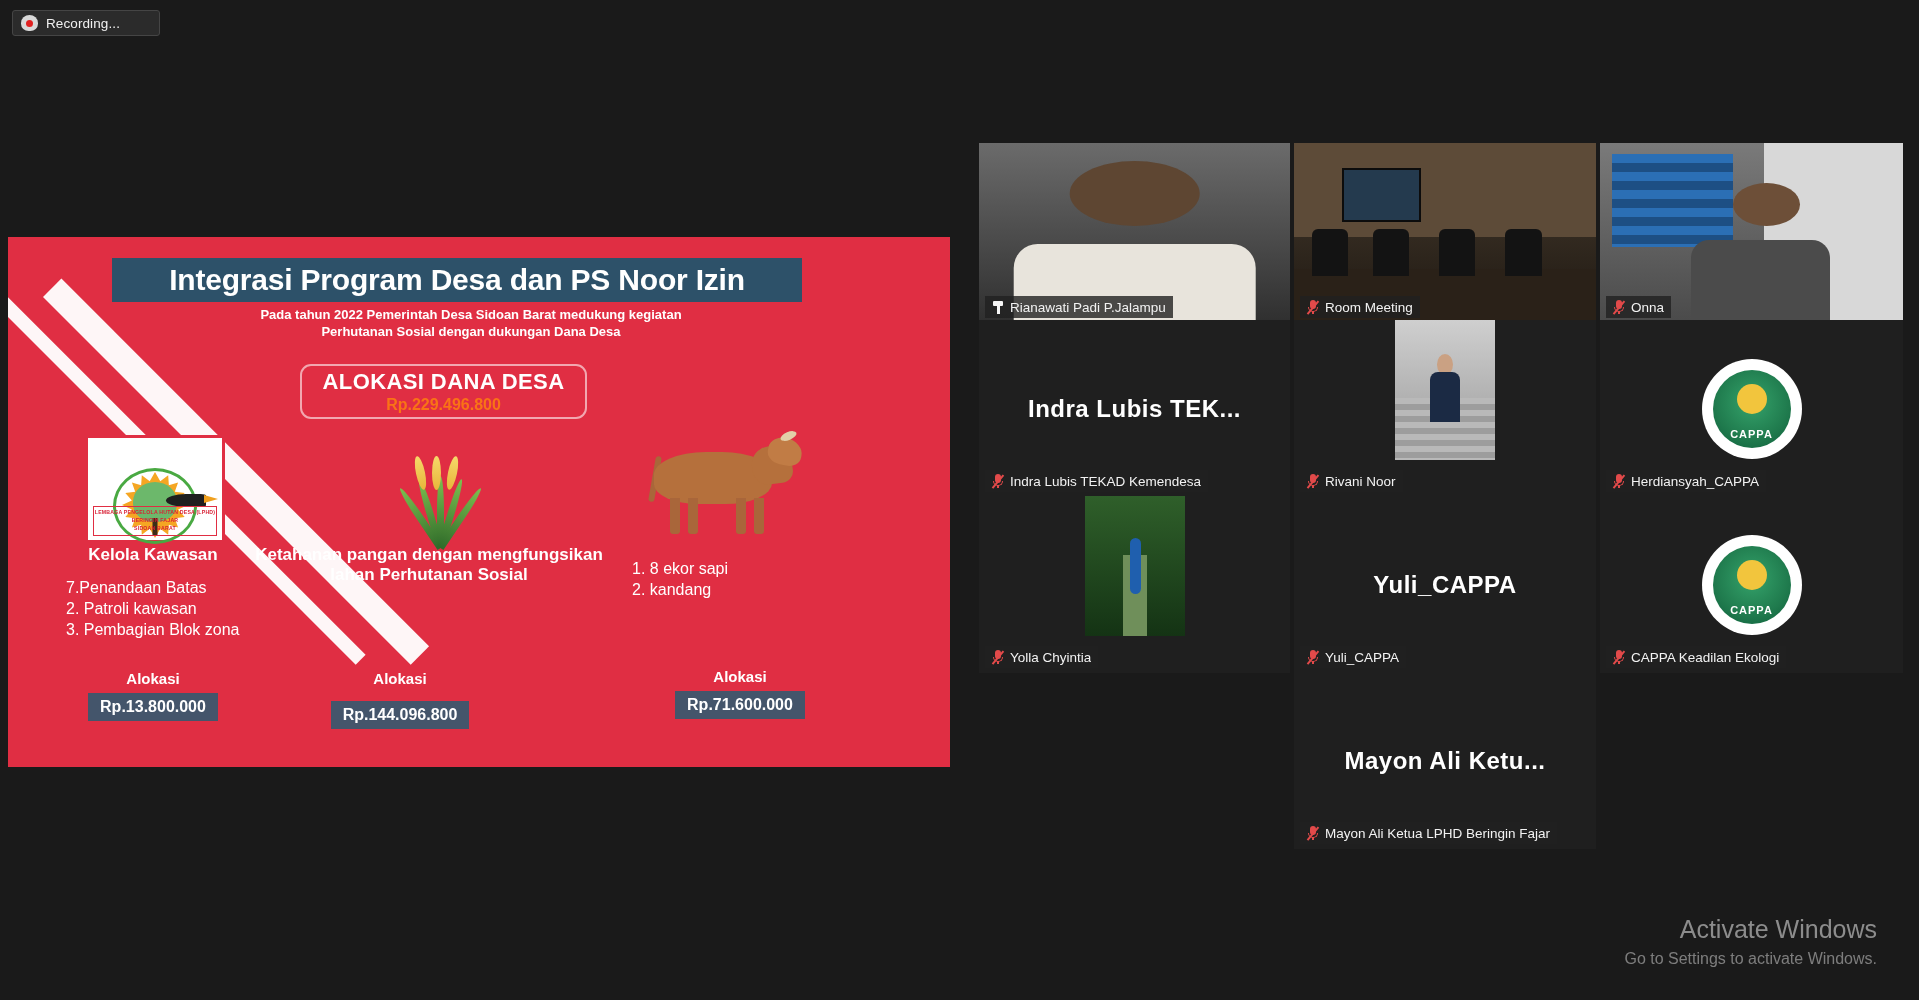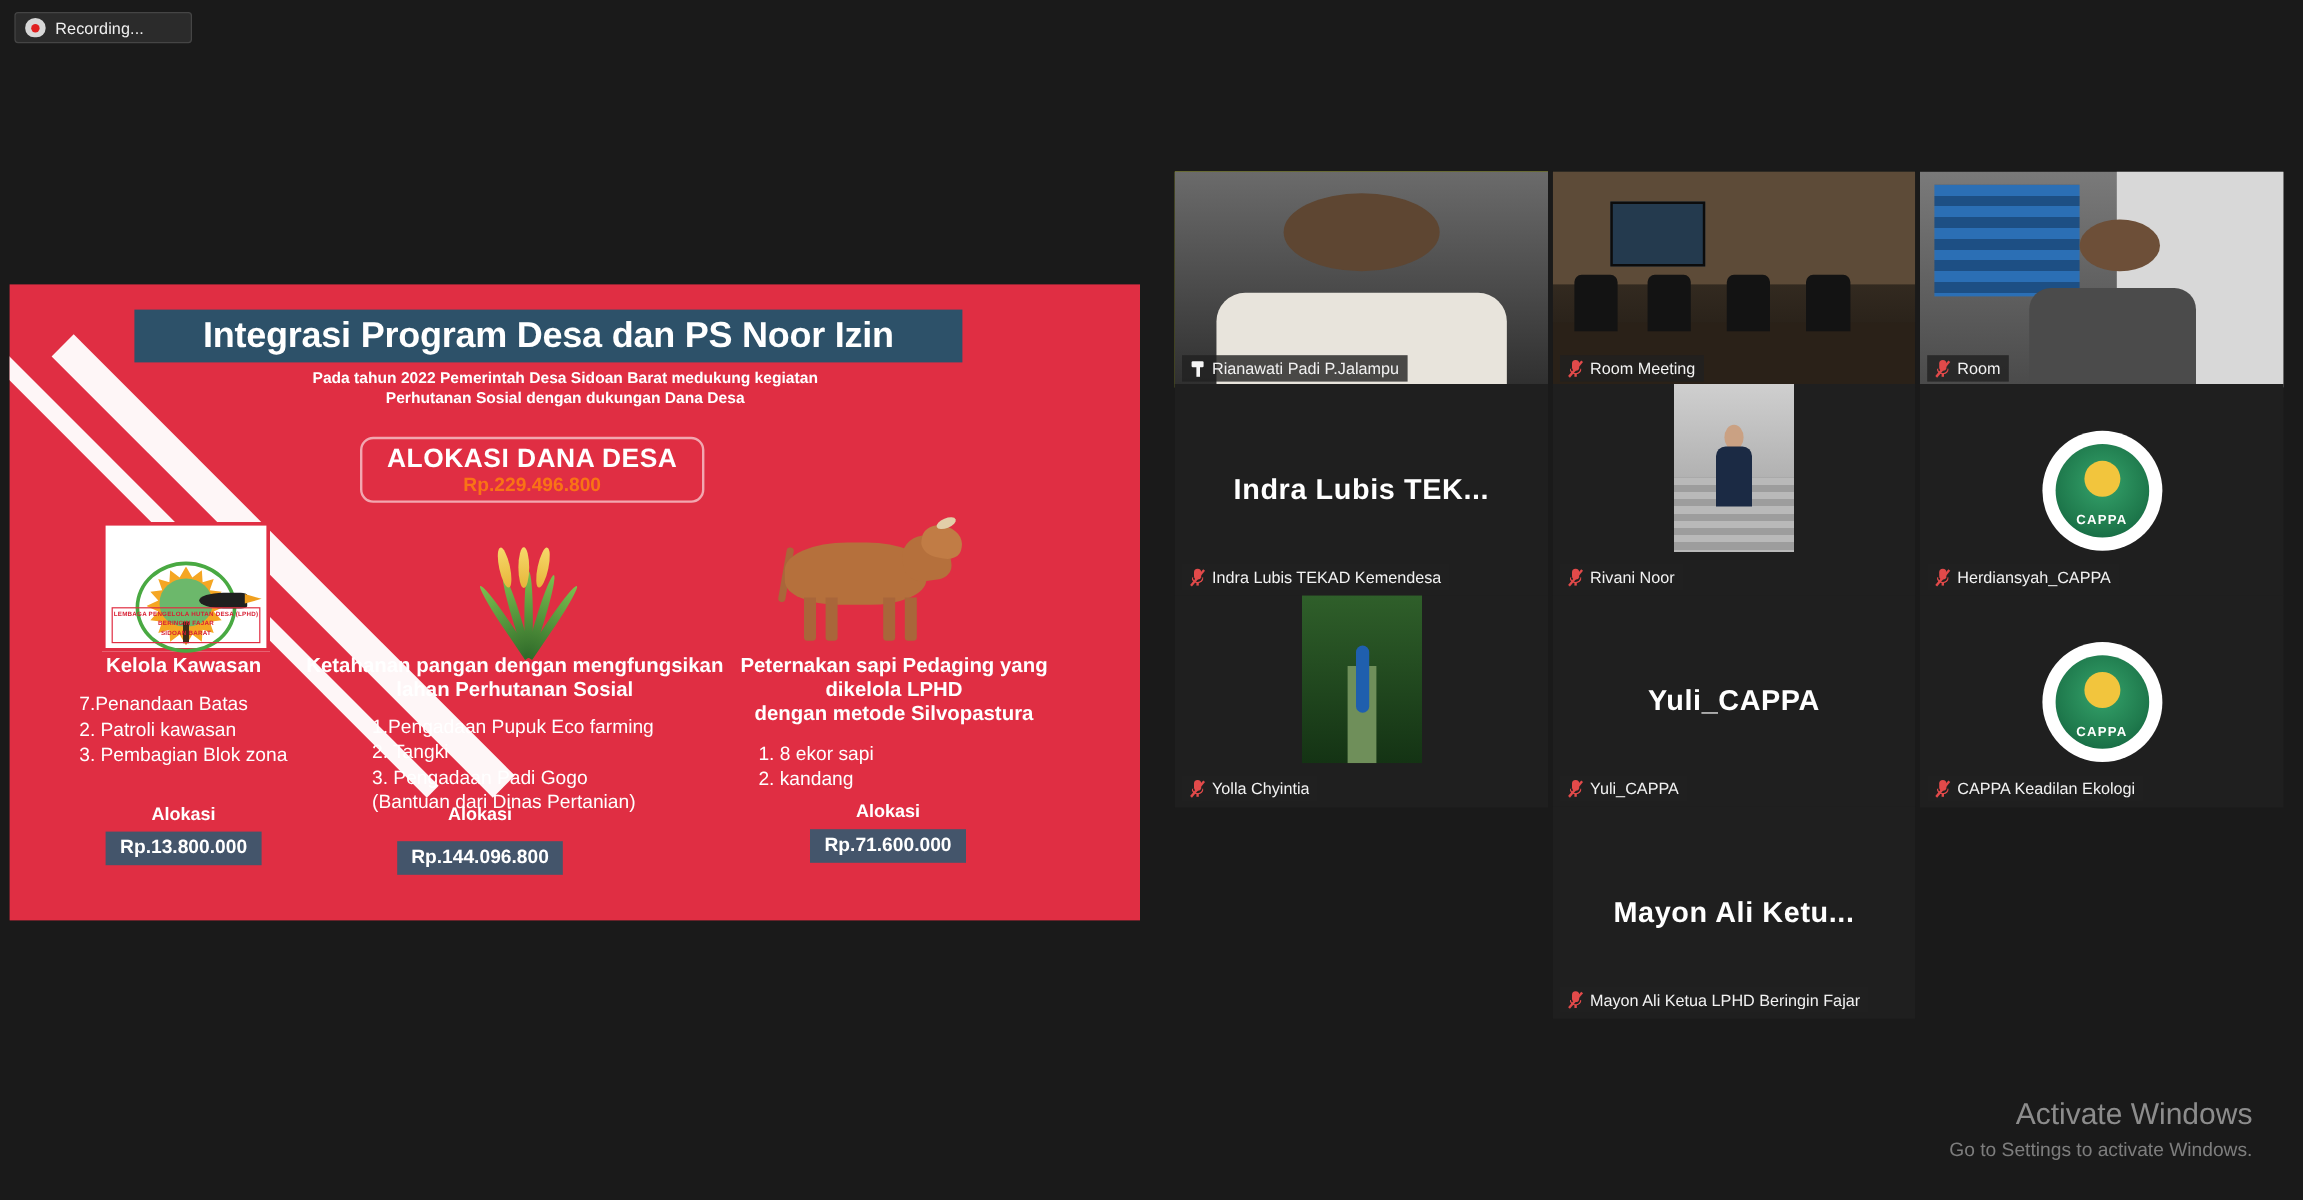--- a/index.html
+++ b/index.html
@@ -271,38 +271,27 @@
 <div class="alok-wrap" style="position:absolute; left:28px; top:670px; width:250px;">
   <div class="alok-label">Alokasi</div>
   <div style="margin-top:6px;"><span class="alok-chip">Rp.13.800.000</span></div>
 </div>
 
 <div class="col" style="left:244px; top:545px; width:370px;">
   <div class="col-head" style="font-size:17px;">
     <div>Ketahanan pangan dengan mengfungsikan</div>
     <div>lahan Perhutanan Sosial</div>
   </div>
-  <div class="col-list" style="font-size:16px; margin-top:12px; padding-left:66px;">
-    <div>1.Pengadaan Pupuk Eco farming</div>
-    <div>2. Tangki</div>
-    <div>3. Pengadaan Padi Gogo</div>
-    <div>(Bantuan dari Dinas Pertanian)</div>
-  </div>
 </div>
 <div class="alok-wrap" style="position:absolute; left:275px; top:670px; width:250px;">
   <div class="alok-label">Alokasi</div>
   <div style="margin-top:14px;"><span class="alok-chip">Rp.144.096.800</span></div>
 </div>
 
 <div class="col" style="left:580px; top:545px; width:330px;">
-  <div class="col-head" style="font-size:17px;">
-    <div>Peternakan sapi Pedaging yang</div>
-    <div>dikelola LPHD</div>
-    <div>dengan metode Silvopastura</div>
-  </div>
   <div class="col-list" style="font-size:16px; margin-top:14px; padding-left:52px;">
     <div>1. 8 ekor sapi</div>
     <div>2. kandang</div>
   </div>
 </div>
 <div class="alok-wrap" style="position:absolute; left:615px; top:668px; width:250px;">
   <div class="alok-label">Alokasi</div>
   <div style="margin-top:6px;"><span class="alok-chip">Rp.71.600.000</span></div>
 </div>
 
@@ -348,21 +337,21 @@
       <div class="head"></div>
       <div class="body"></div>
   </div>
   <div class="namebar">
     <span class="mic-muted">
         <i class="cap"></i>
         <i class="arc"></i>
         <i class="stem"></i>
         <i class="slash"></i>
       </span>
-    <span class="nm">Room</span>
+    <span class="nm">Onna</span>
   </div>
 </div>
 
 <div class="tile" style="left:979px; top:320px; width:311px; height:177px;">
   <div class="avatar-initials">Indra Lubis TEK...</div>
   <div class="namebar">
     <span class="mic-muted">
         <i class="cap"></i>
         <i class="arc"></i>
         <i class="stem"></i>

